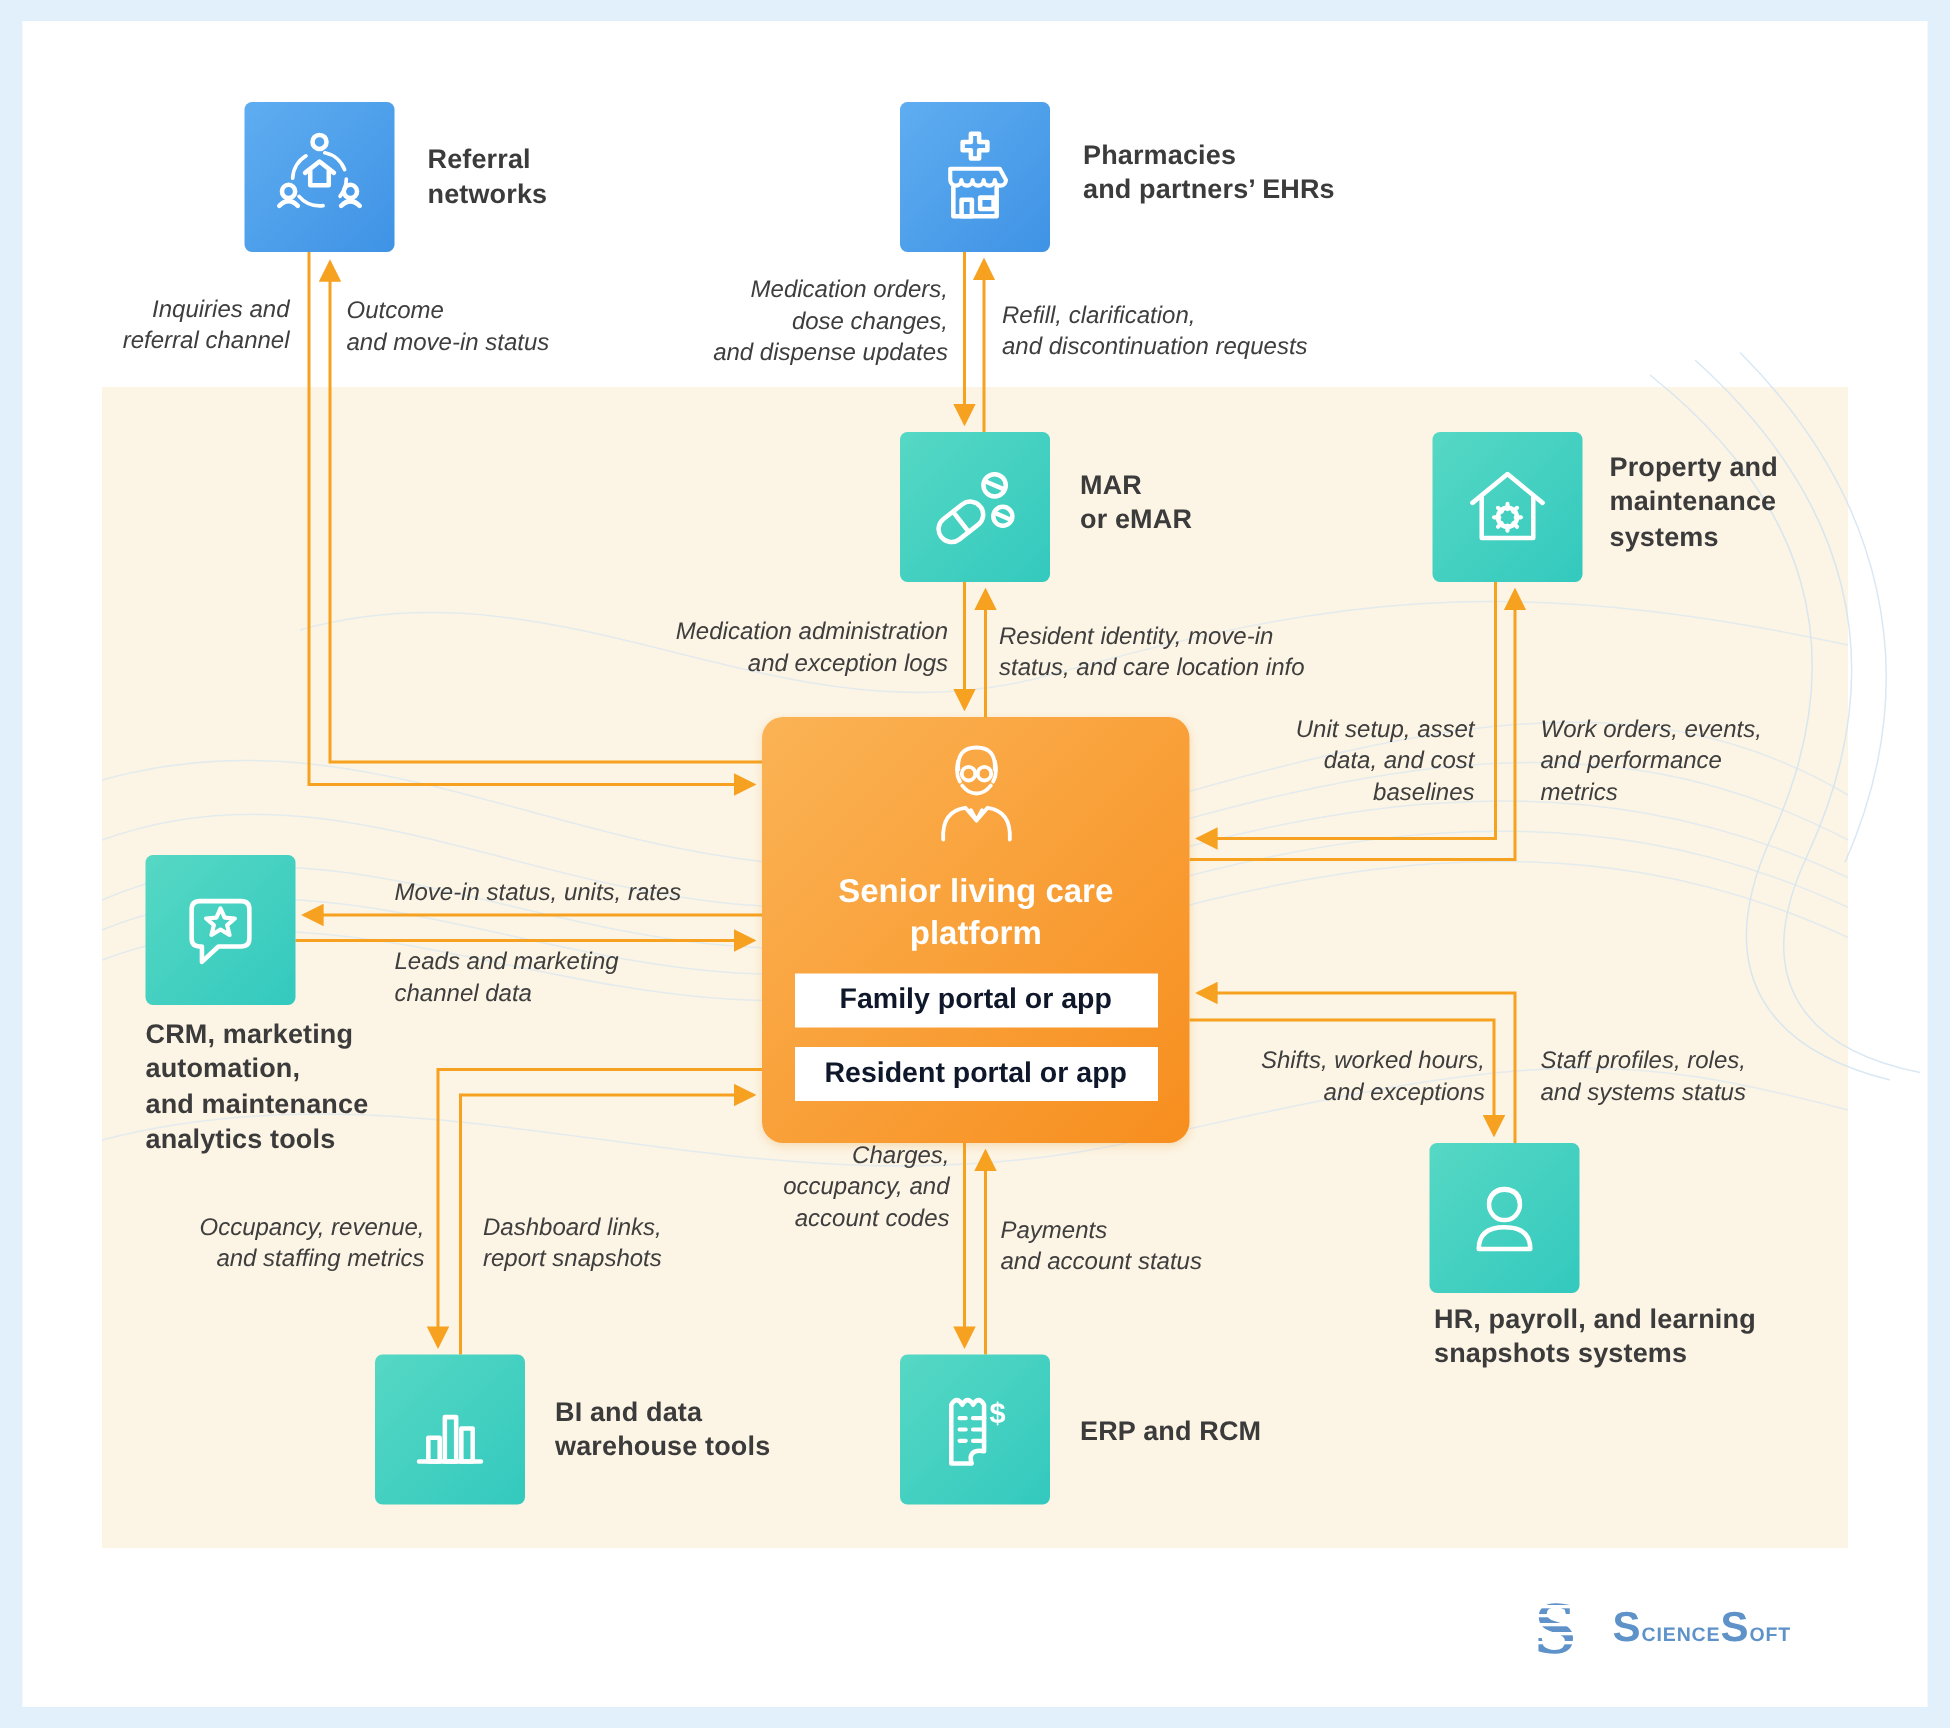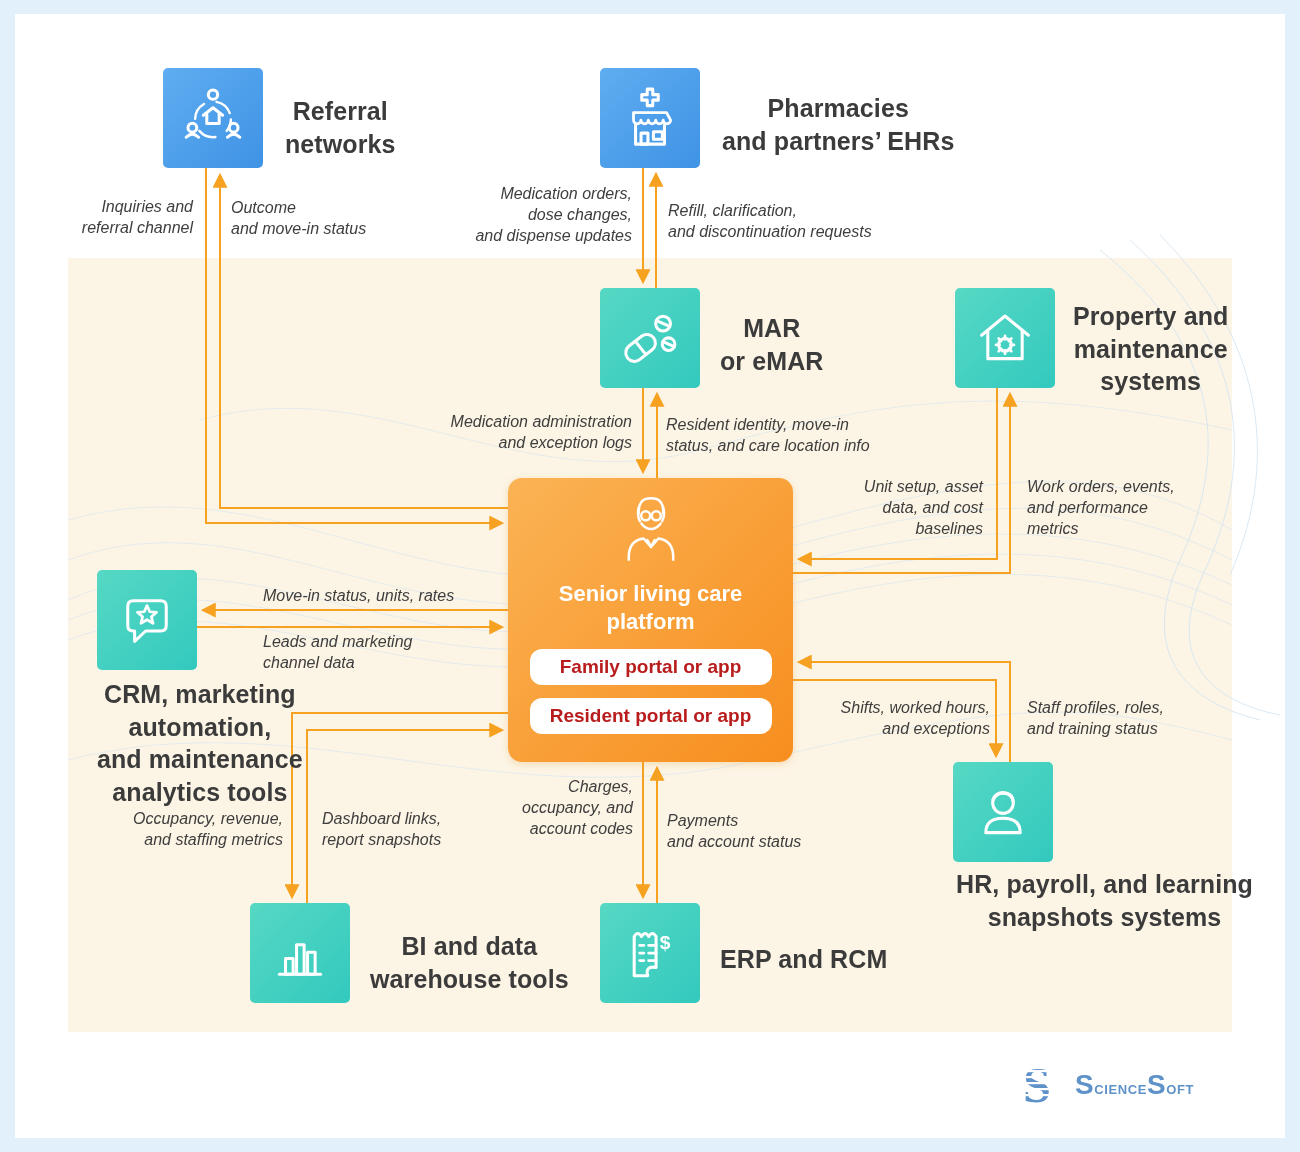--- a/index.html
+++ b/index.html
@@ -12,43 +12,43 @@
   }
   #stage{position:absolute;left:0;top:0;width:1300px;height:1152px;}
   .white-panel{position:absolute;left:15px;top:14px;width:1270px;height:1124px;background:#ffffff;}
   .cream-panel{position:absolute;left:68px;top:258px;width:1164px;height:774px;background:#FCF4E4;}
   svg.overlay{position:absolute;left:0;top:0;pointer-events:none;}
   
   .tile{position:absolute;width:100px;height:100px;border-radius:5px;display:flex;align-items:center;justify-content:center;}
   .tile.blue{background:linear-gradient(135deg,#5fadf1 0%,#3f93e5 100%);}
   .tile.teal{background:linear-gradient(135deg,#56d8c4 0%,#33c9be 100%);}
   .node-title{
-    position:absolute;color:#3B3B3B;font-weight:bold;font-size:25px;line-height:1.3;
-    white-space:pre-line;letter-spacing:0.1px;text-align:center;
+    position:absolute;color:#3B3B3B;font-weight:bold;font-size:18px;line-height:1.3;
+    white-space:pre-line;letter-spacing:0.1px;
   }
   .flow{
     position:absolute;color:#3E3E3E;font-style:italic;font-size:16px;line-height:1.32;
     white-space:pre-line;
   }
   .flow.ra{text-align:right;}
   
   .platform{
     position:absolute;left:508px;top:478px;width:285px;height:284px;border-radius:14px;
     background:linear-gradient(135deg,#FBB355 0%,#F78E1E 100%);
     display:flex;flex-direction:column;align-items:center;
     box-shadow:0 2px 6px rgba(230,150,40,0.25);
   }
   .platform-title{
     color:#ffffff;font-weight:bold;font-size:22px;line-height:1.28;text-align:center;
     white-space:pre-line;margin-top:14px;
   }
   .module{
-    width:242px;height:36px;background:#ffffff;border-radius:12px;margin-top:13px;
+    width:242px;height:36px;background:#ffffff;border-radius:0;margin-top:13px;
     display:flex;align-items:center;justify-content:center;
-    color:#b91c1c;font-weight:bold;font-size:19px;
+    color:#0f172a;font-weight:bold;font-size:19px;
   }
   .module:first-of-type{margin-top:24px;}
   .platform-icon{margin-top:14px;}
   
   .logo{position:absolute;left:1025px;top:1062px;display:flex;align-items:center;}
   .logo-text{color:#5E92C8;font-weight:bold;letter-spacing:0.6px;margin-left:8px;white-space:nowrap;}
   .logo-text .big{font-size:28px;}
   .logo-text .small{font-size:13px;}
 </style>
 </head>
@@ -239,28 +239,28 @@
   <div class="flow ra" style="right:317px;top:476px">Unit setup, asset
 data, and cost
 baselines</div>
   <div class="flow" style="left:1027px;top:476px">Work orders, events,
 and performance
 metrics</div>
   <div class="flow" style="left:263px;top:585px">Move-in status, units, rates</div>
   <div class="flow" style="left:263px;top:631px">Leads and marketing
 channel data</div>
   <div class="flow" style="left:1027px;top:697px">Staff profiles, roles,
-and training status</div>
+and systems status</div>
   <div class="flow ra" style="right:310px;top:697px">Shifts, worked hours,
 and exceptions</div>
   <div class="flow ra" style="right:1017px;top:808px">Occupancy, revenue,
 and staffing metrics</div>
   <div class="flow" style="left:322px;top:808px">Dashboard links,
 report snapshots</div>
-  <div class="flow ra" style="right:667px;top:776px">Charges,
+  <div class="flow ra" style="right:667px;top:760px">Charges,
 occupancy, and
 account codes</div>
   <div class="flow" style="left:667px;top:810px">Payments
 and account status</div>
 
   <div class="logo">
     <svg width="42" height="46" viewBox="0 0 42 46">
       <g fill="#5E92C8">
         <text x="-2" y="40" font-size="50" font-weight="bold" font-family="Liberation Serif, serif">S</text>
       </g>

